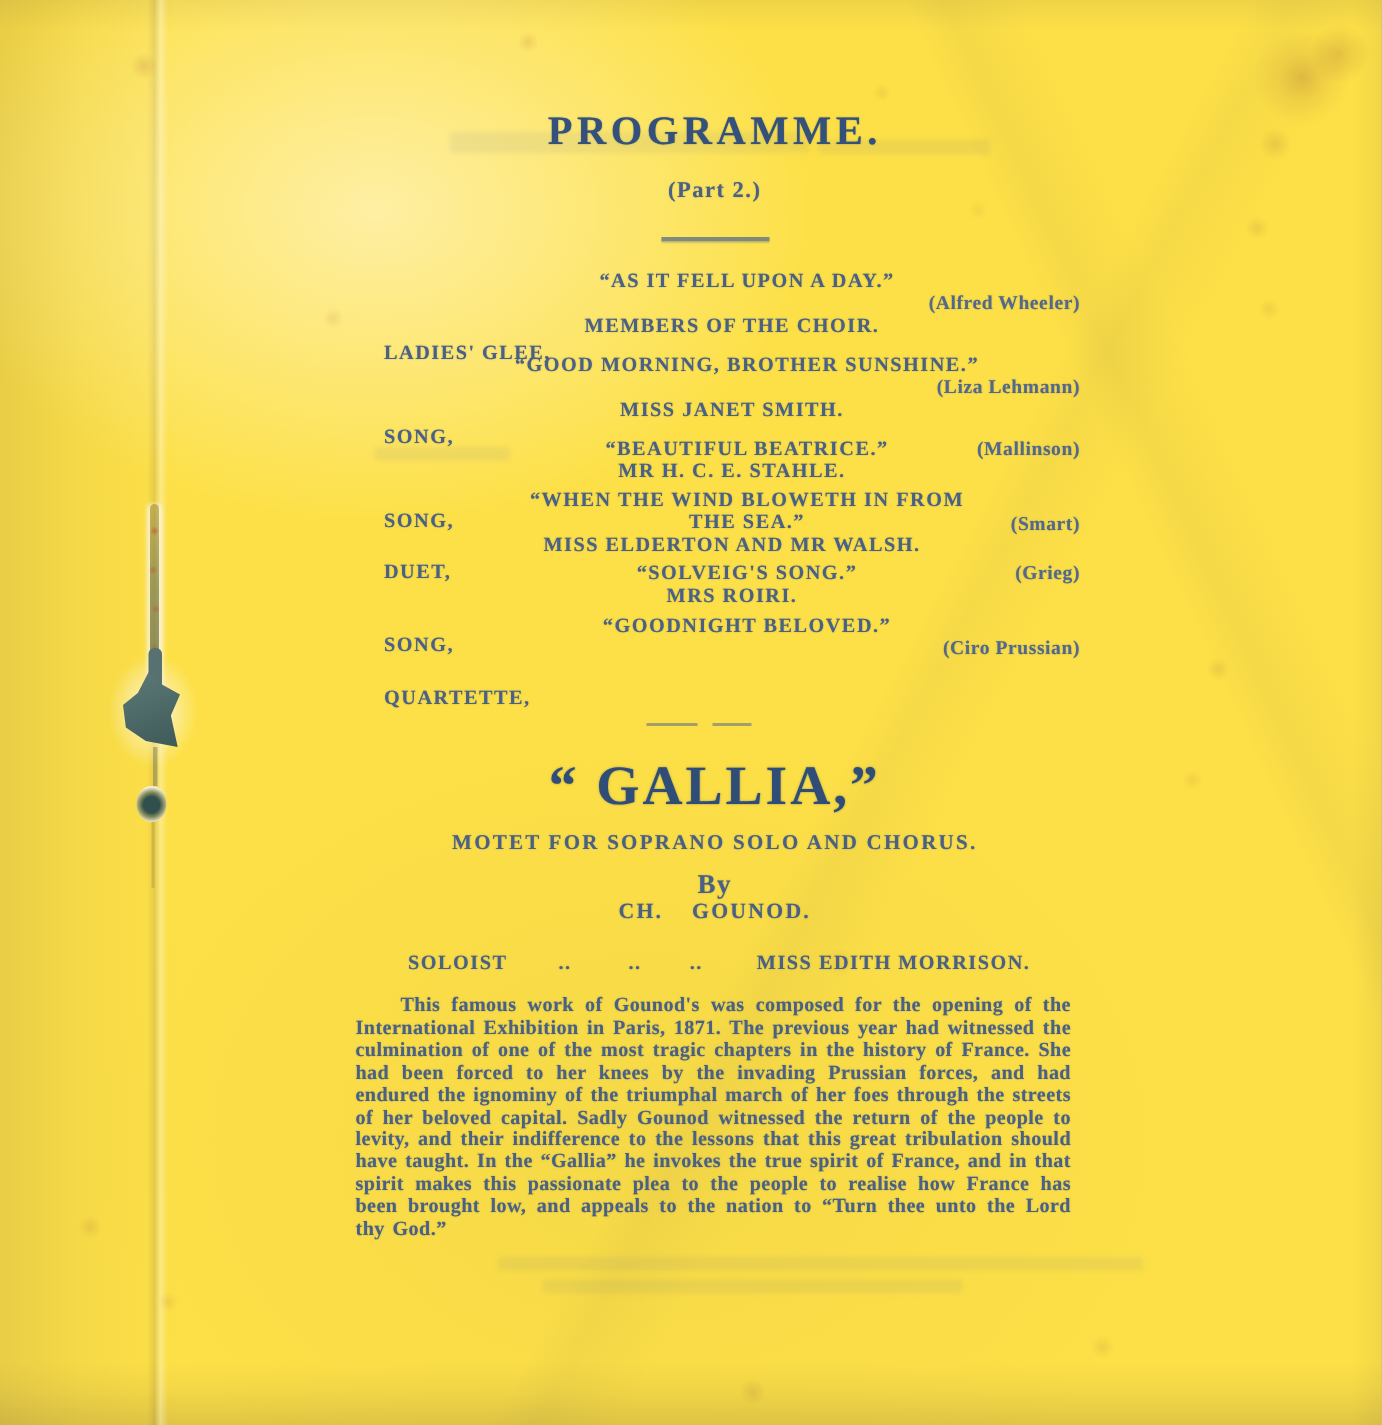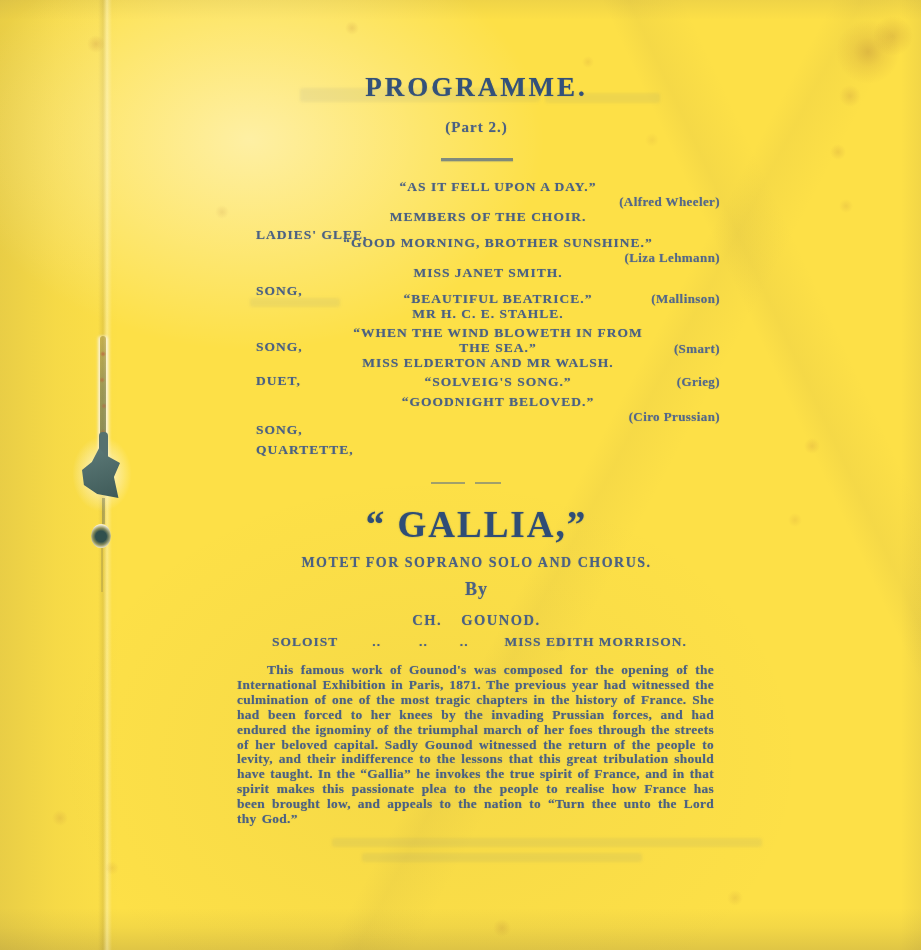--- a/index.html
+++ b/index.html
@@ -93,21 +93,21 @@
   .rperformers{display:block; text-align:center;}
   .row:nth-child(3){margin-bottom:4px;}
   .row:nth-child(4){margin-bottom:4px;}
   .row:nth-child(5){margin-bottom:5px;}
   
   .gallia{position:absolute; left:232px; top:503px; width:489px; text-align:center;}
   .gtitle{font-size:37px; letter-spacing:2px; color:#2f4d76; font-weight:bold; margin:0;
     text-shadow:0 0 1.5px rgba(45,75,115,0.55);}
   .gsub{font-size:14px; letter-spacing:1.5px; margin-top:9px;}
   .gby{font-size:18px; letter-spacing:1px; margin-top:8px;}
-  .gcomposer{font-size:14.5px; letter-spacing:1.5px; word-spacing:14px; margin-top:12px;}
+  .gcomposer{font-size:14.5px; letter-spacing:1.5px; word-spacing:14px; margin-top:0;}
   .soloist{position:absolute; left:272px; top:634px; width:440px; font-size:13.5px; letter-spacing:1px; white-space:nowrap;}
   .soloist .dot{display:inline-block;}
   .soloist .d-a{margin-left:34px;} .soloist .d-b{margin-left:38px;} .soloist .d-c{margin-left:32px;}
   .soloist .sname{margin-left:36px;}
   
   .desc{position:absolute; left:237px; top:663px; width:477px;
     font-size:13.4px; line-height:14.9px; text-align:justify; text-indent:30px;
     letter-spacing:0.3px; word-spacing:1.5px; margin:0;}
 </style>
 </head>
@@ -165,20 +165,21 @@
     <span class="rtype">DUET,</span>
     <span class="rtitle">“WHEN THE WIND BLOWETH IN FROM THE SEA.”</span>
     <span class="rcomposer">(Smart)</span>
     <span class="rperformers">MISS ELDERTON AND MR WALSH.</span>
   </div>
 
   <div class="row inline">
     <span class="rtype">SONG,</span>
     <span class="rtitle">“SOLVEIG'S SONG.”</span>
     <span class="rcomposer">(Grieg)</span>
+    <span class="rperformers">MRS ROIRI.</span>
   </div>
 
   <div class="row below">
     <span class="rtype">QUARTETTE,</span>
     <span class="rtitle">“GOODNIGHT BELOVED.”</span>
     <span class="rcomposer">(Ciro Prussian)</span>
   </div>
 </section>
 
   <div class="rule2"><i class="d1"></i><i class="d2"></i></div>

